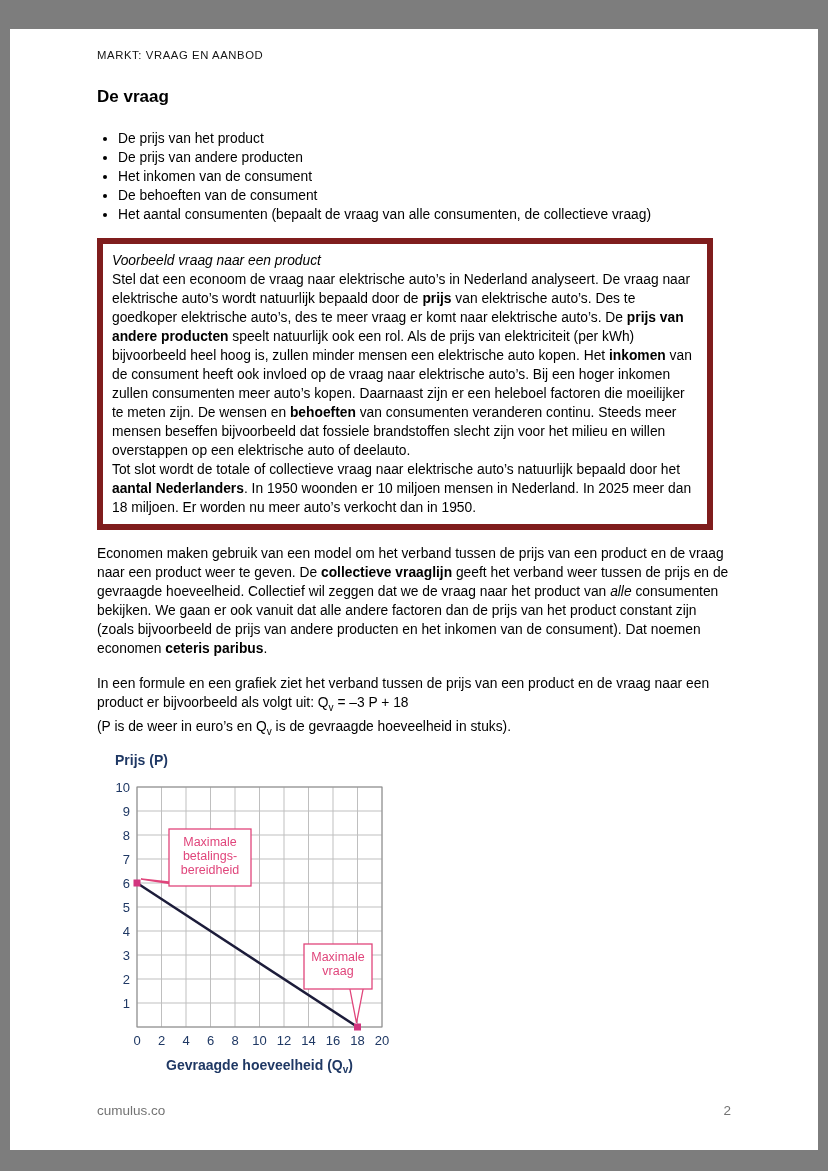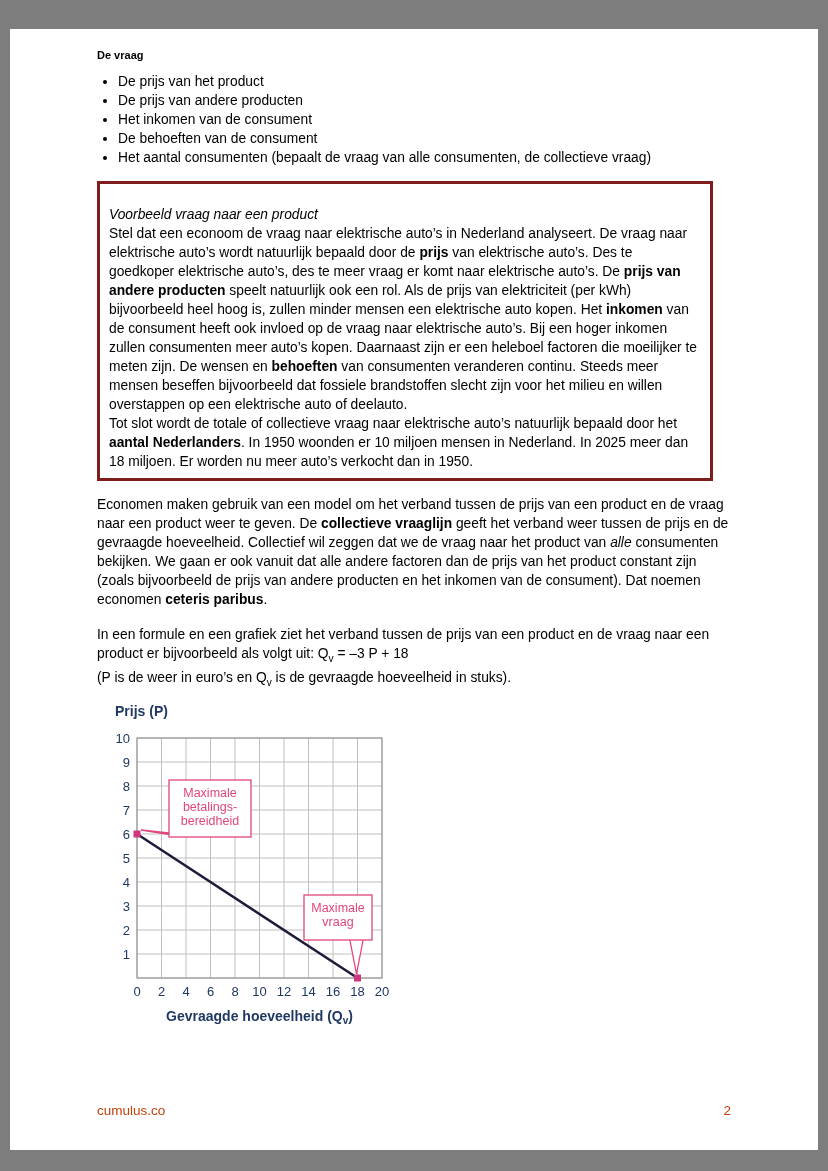--- a/index.html
+++ b/index.html
@@ -3,41 +3,42 @@
 <meta charset="utf-8">
 <style>
   * { margin:0; padding:0; box-sizing:border-box; }
   html,body { width:828px; height:1171px; overflow:hidden; }
   body { background:#7d7d7d; font-family:"Liberation Sans", sans-serif; position:relative; }
   .page {
     position:absolute; left:10px; top:29px; width:808px; height:1121px;
     background:#ffffff; padding:20px 87px 0 87px; color:#000;
   }
   .running-header { font-size:11.3px; letter-spacing:.6px; color:#141414; margin-bottom:26px; }
-  h1 { font-size:11px; font-weight:bold; margin-bottom:11px; }
+  h1 { font-size:17px; font-weight:bold; margin-bottom:22px; }
   p, li, .box-title { font-size:13.8px; line-height:19px; }
   ul { list-style:disc; padding-left:21px; margin:0 0 14px 0; }
   .b { font-weight:bold; }
   .i { font-style:italic;margin-top:20px; }
   sub { font-size:10px; }
-  .example-box { border:3px solid #7f1d1d; padding:21px 9px 7px 9px; margin:4px 18px 14px 0; }
+  .example-box { border:6px solid #7f1d1d; padding:7px 9px 7px 9px; margin:4px 18px 14px 0; }
   .box-title { font-style:italic; }
   .model-paragraph { margin-bottom:16px; }
   .chart-block { margin:6px 0 0 0; }
   .footer {
     position:absolute; left:87px; right:87px; bottom:32px;
     display:flex; justify-content:space-between;
-    color:#c2410c; font-size:13.5px;
+    color:#737373; font-size:13.5px;
   }
 </style>
 </head>
 <body>
 
 <div class="page">
 
+  <div class="running-header">MARKT: VRAAG EN AANBOD</div>
 
   <h1>De vraag</h1>
 
 
   <ul>
     <li>De prijs van het product</li>
     <li>De prijs van andere producten</li>
     <li>Het inkomen van de consument</li>
     <li>De behoeften van de consument</li>
     <li>Het aantal consumenten (bepaalt de vraag van alle consumenten, de collectieve vraag)</li>

